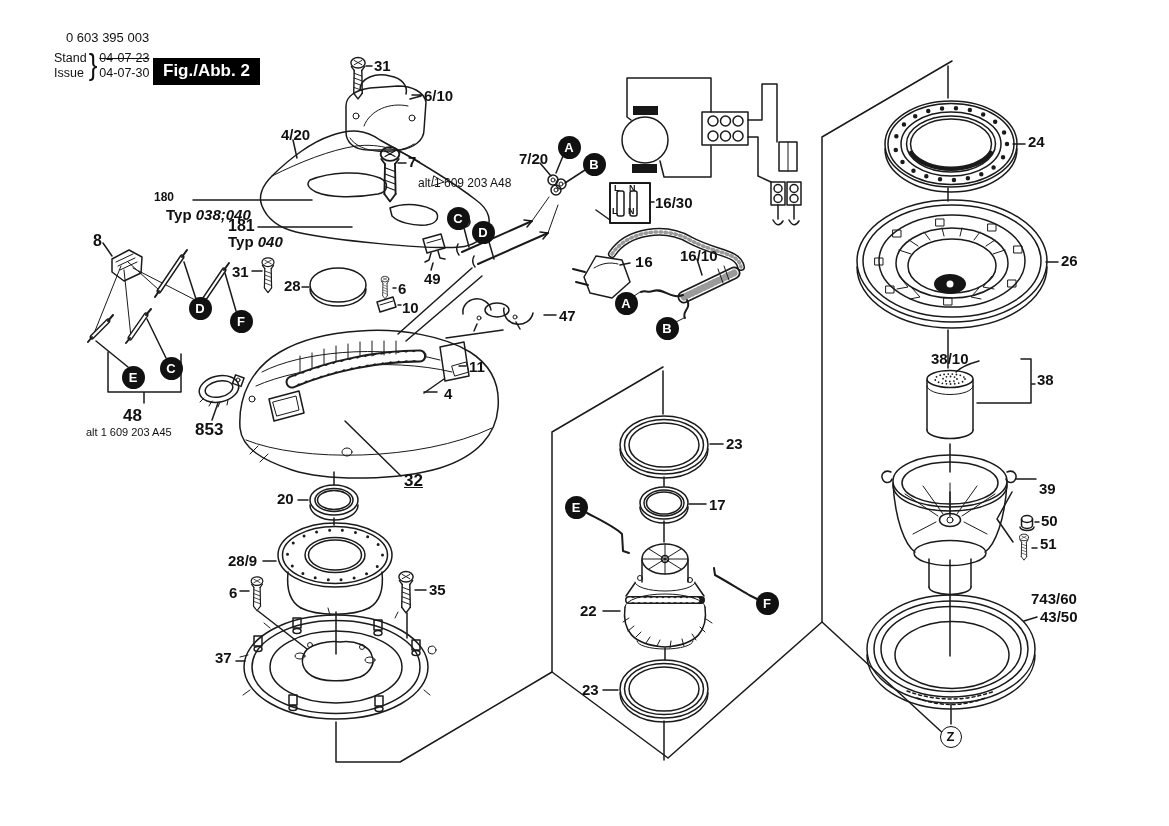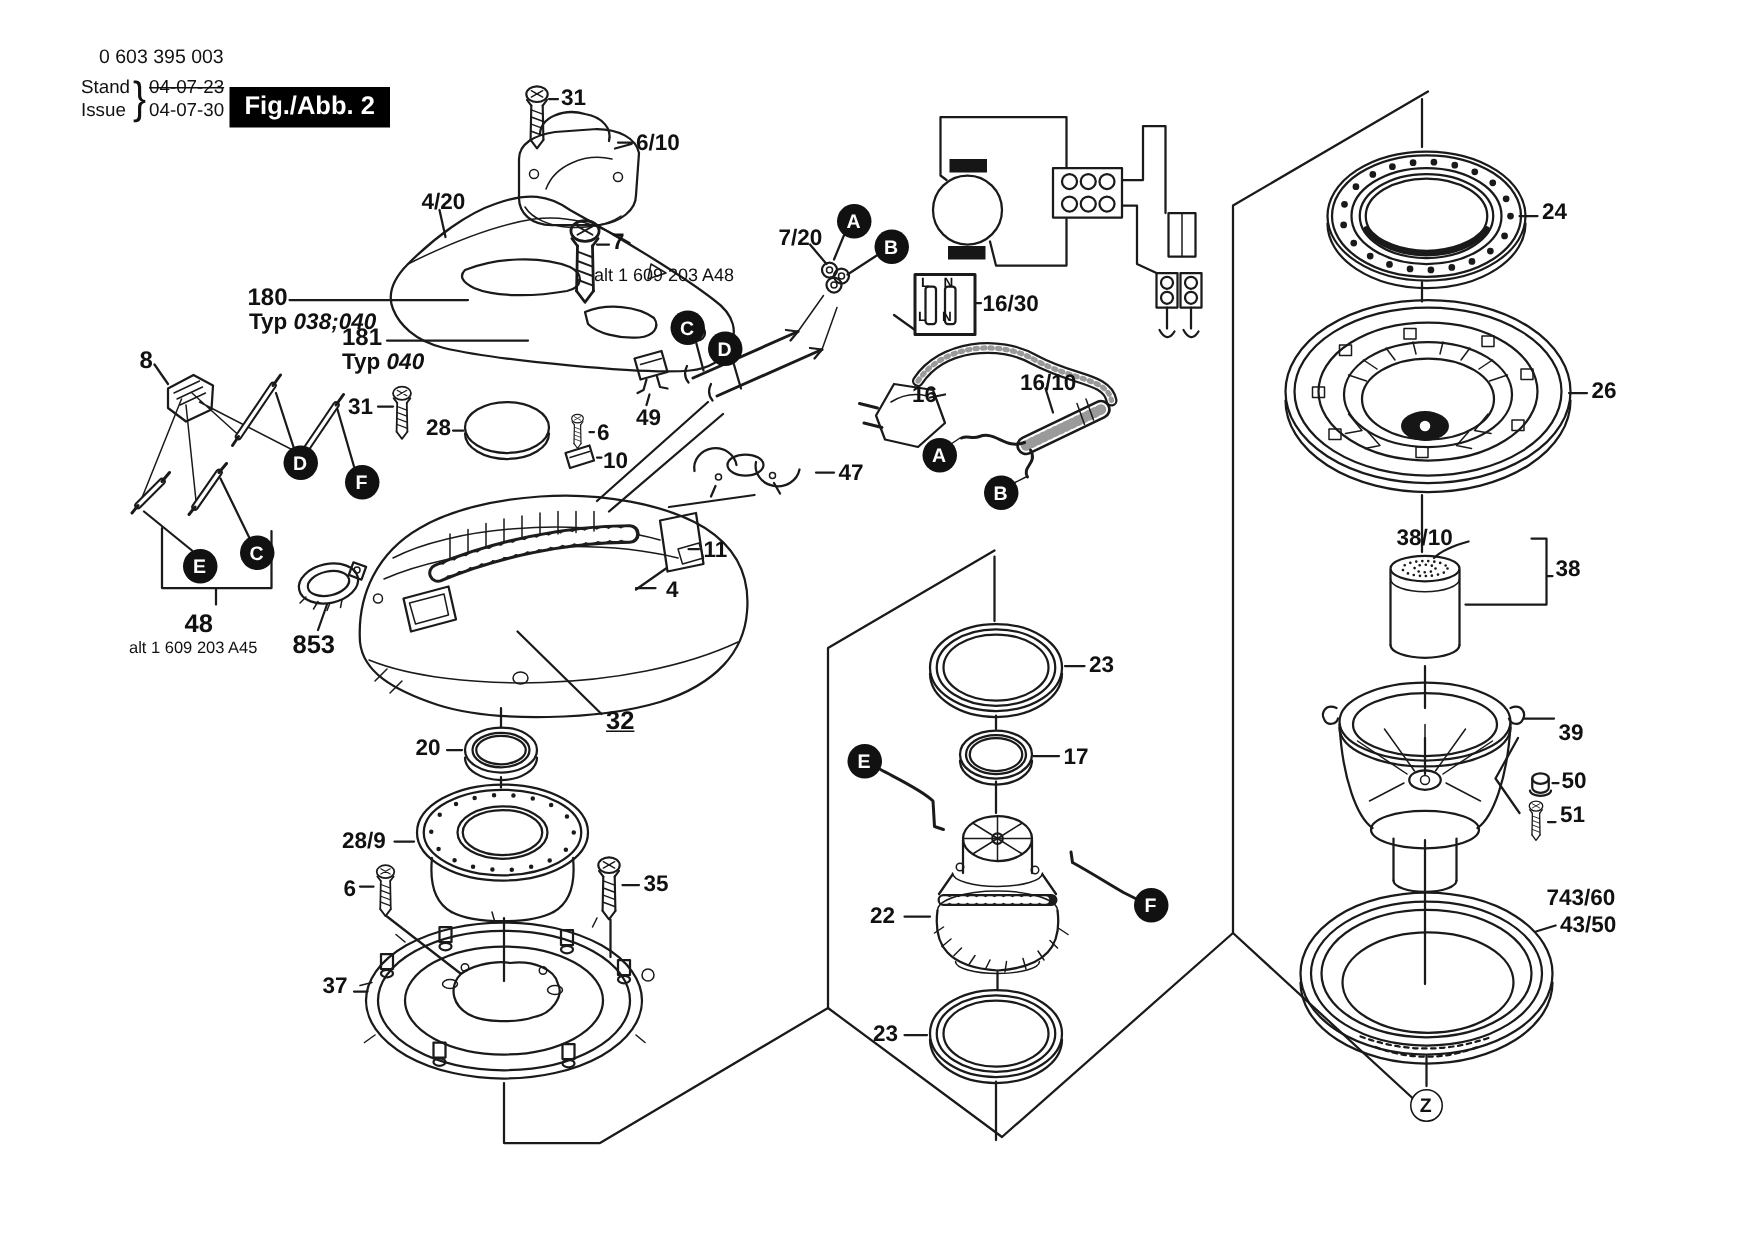--- a/index.html
+++ b/index.html
@@ -439,35 +439,35 @@
       <span>04-07-30</span>
     </div>
   </div>
   <div id="figbadge">Fig./Abb. 2</div>
 
 
   <div id="callouts">
       <div class="callout" style="left: 374px; top: 58px;">31</div>
       <div class="callout" style="left: 424px; top: 88px;">6/10</div>
       <div class="callout" style="left: 408px; top: 154px;">7</div>
-      <div class="callout" style="left: 396px; top: 177px; font-size: 12px; font-weight: 400;">alt 1 609 203 A48</div>
+      <div class="callout" style="left: 396px; top: 177px; font-size: 12px; font-weight: 400; padding-left: 22px;">alt 1 609 203 A48</div>
       <div class="callout" style="left: 281px; top: 127px;">4/20</div>
-      <div class="callout" style="left: 165px; top: 191px; font-size: 16px;">180</div>
+      <div class="callout" style="left: 154px; top: 191px; font-size: 12px;">180</div>
       <div class="callout" style="left: 166px; top: 207px;">Typ <i>038;040</i></div>
       <div class="callout" style="left: 228px; top: 218px; font-size: 16px;">181</div>
       <div class="callout" style="left: 228px; top: 234px;">Typ <i>040</i></div>
       <div class="callout" style="left: 93px; top: 233px; font-size: 16px;">8</div>
       <div class="callout" style="left: 232px; top: 264px;">31</div>
       <div class="callout" style="left: 284px; top: 278px;">28</div>
       <div class="callout" style="left: 398px; top: 281px;">6</div>
       <div class="callout" style="left: 402px; top: 300px;">10</div>
       <div class="callout" style="left: 424px; top: 271px;">49</div>
       <div class="callout" style="left: 519px; top: 151px;">7/20</div>
       <div class="callout" style="left: 655px; top: 195px;">16/30</div>
-      <div class="callout" style="left: 608px; top: 256px;">16</div>
+      <div class="callout" style="left: 635px; top: 256px; font-family: Liberation Mono, monospace;">16</div>
       <div class="callout" style="left: 680px; top: 248px;">16/10</div>
       <div class="callout" style="left: 559px; top: 308px;">47</div>
       <div class="callout" style="left: 469px; top: 359px;">11</div>
       <div class="callout" style="left: 444px; top: 386px;">4</div>
       <div class="callout" style="left: 123px; top: 407px; font-size: 17px;">48</div>
       <div class="callout" style="left: 86px; top: 427px; font-size: 11px; font-weight: 400;">alt 1 609 203 A45</div>
       <div class="callout" style="left: 195px; top: 421px; font-size: 17px;">853</div>
       <div class="callout" style="left: 404px; top: 472px; font-size: 17px; text-decoration: underline;">32</div>
       <div class="callout" style="left: 277px; top: 491px;">20</div>
       <div class="callout" style="left: 228px; top: 553px;">28/9</div>

